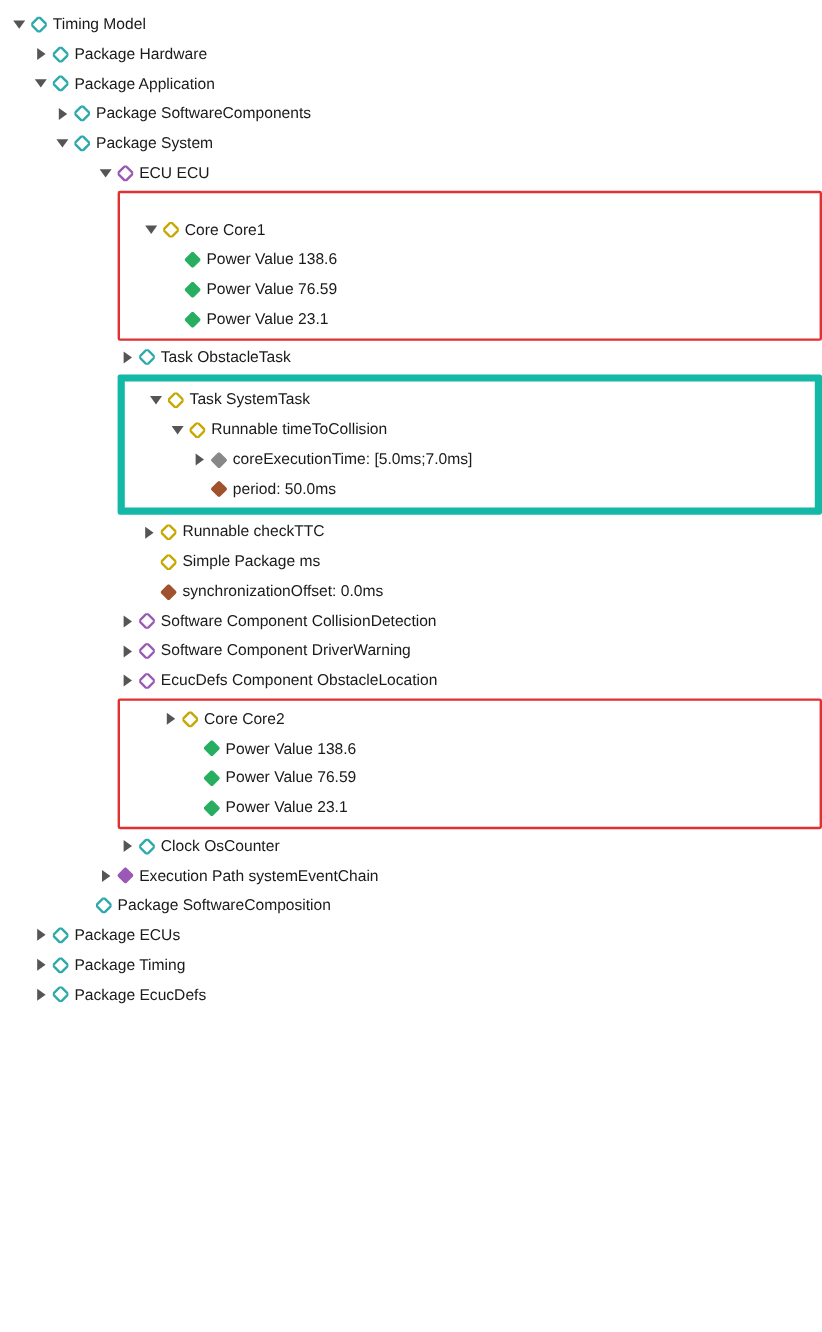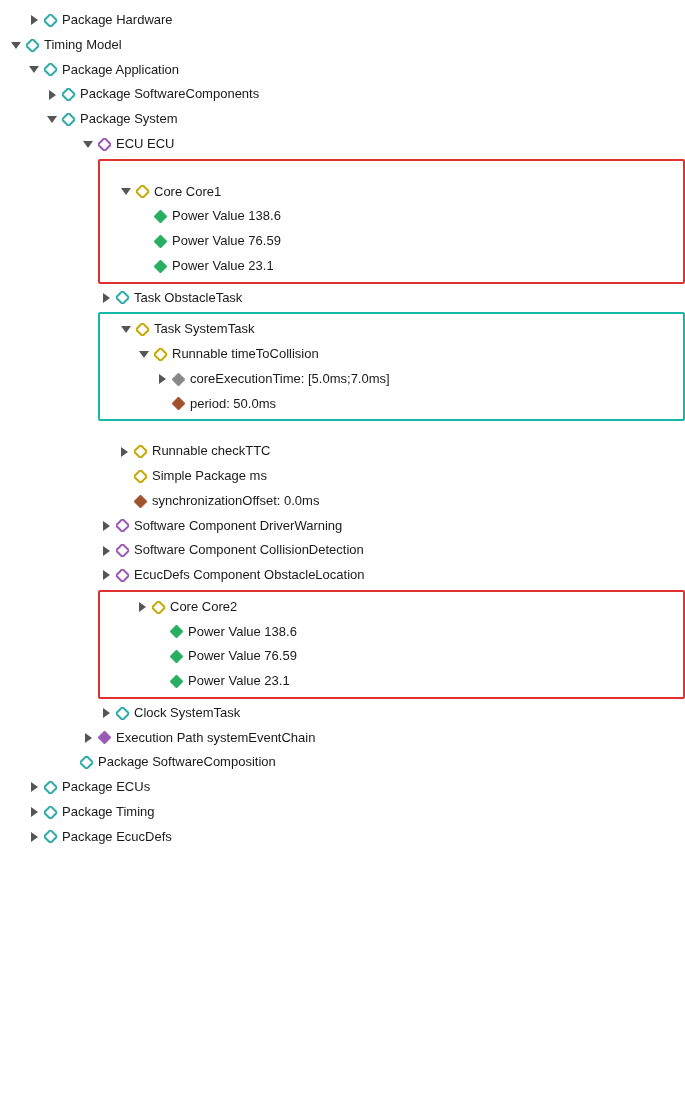--- a/index.html
+++ b/index.html
@@ -65,96 +65,96 @@
       width: 7px;
       height: 7px;
     }
   </style>
 </head>
 <body>
 
 <div class="tree">
 
   <div class="tree-item">
+    <span class="arrow">
+      <span class="arrow-down"></span>
+    </span>
+    <span class="icon">
+      <svg width="13" height="13" viewBox="0 0 13 13">
+          <polygon points="6.5,0 13,6.5 6.5,13 0,6.5" fill="none" stroke="#2eaaaa" stroke-width="2"></polygon>
+        </svg>
+    </span>
+    <span class="label">Timing Model</span>
+  </div>
+
+  <div class="tree-item">
     <span class="indent"></span>
     <span class="arrow">
       <span class="arrow-right"></span>
     </span>
     <span class="icon">
       <svg width="13" height="13" viewBox="0 0 13 13">
           <polygon points="6.5,0 13,6.5 6.5,13 0,6.5" fill="none" stroke="#2eaaaa" stroke-width="2"></polygon>
         </svg>
     </span>
     <span class="label">Package Hardware</span>
   </div>
 
   <div class="tree-item">
+    <span class="indent"></span>
     <span class="arrow">
       <span class="arrow-down"></span>
     </span>
     <span class="icon">
       <svg width="13" height="13" viewBox="0 0 13 13">
           <polygon points="6.5,0 13,6.5 6.5,13 0,6.5" fill="none" stroke="#2eaaaa" stroke-width="2"></polygon>
         </svg>
     </span>
-    <span class="label">Timing Model</span>
-  </div>
-
-  <div class="tree-item">
+    <span class="label">Package Application</span>
+  </div>
+
+  <div class="tree-item">
+    <span class="indent"></span>
+    <span class="indent"></span>
+    <span class="arrow">
+      <span class="arrow-right"></span>
+    </span>
+    <span class="icon">
+      <svg width="13" height="13" viewBox="0 0 13 13">
+          <polygon points="6.5,0 13,6.5 6.5,13 0,6.5" fill="none" stroke="#2eaaaa" stroke-width="2"></polygon>
+        </svg>
+    </span>
+    <span class="label">Package SoftwareComponents</span>
+  </div>
+
+  <div class="tree-item">
+    <span class="indent"></span>
     <span class="indent"></span>
     <span class="arrow">
       <span class="arrow-down"></span>
     </span>
     <span class="icon">
       <svg width="13" height="13" viewBox="0 0 13 13">
           <polygon points="6.5,0 13,6.5 6.5,13 0,6.5" fill="none" stroke="#2eaaaa" stroke-width="2"></polygon>
         </svg>
     </span>
-    <span class="label">Package Application</span>
-  </div>
-
-  <div class="tree-item">
-    <span class="indent"></span>
-    <span class="indent"></span>
-    <span class="arrow">
-      <span class="arrow-right"></span>
-    </span>
-    <span class="icon">
-      <svg width="13" height="13" viewBox="0 0 13 13">
-          <polygon points="6.5,0 13,6.5 6.5,13 0,6.5" fill="none" stroke="#2eaaaa" stroke-width="2"></polygon>
-        </svg>
-    </span>
-    <span class="label">Package SoftwareComponents</span>
-  </div>
-
-  <div class="tree-item">
+    <span class="label">Package System</span>
+  </div>
+
+
+  <div class="tree-item">
+    <span class="indent"></span>
+    <span class="indent"></span>
     <span class="indent"></span>
     <span class="indent"></span>
     <span class="arrow">
       <span class="arrow-down"></span>
     </span>
     <span class="icon">
       <svg width="13" height="13" viewBox="0 0 13 13">
-          <polygon points="6.5,0 13,6.5 6.5,13 0,6.5" fill="none" stroke="#2eaaaa" stroke-width="2"></polygon>
-        </svg>
-    </span>
-    <span class="label">Package System</span>
-  </div>
-
-
-  <div class="tree-item">
-    <span class="indent"></span>
-    <span class="indent"></span>
-    <span class="indent"></span>
-    <span class="indent"></span>
-    <span class="arrow">
-      <span class="arrow-down"></span>
-    </span>
-    <span class="icon">
-      <svg width="13" height="13" viewBox="0 0 13 13">
           <polygon points="6.5,0 13,6.5 6.5,13 0,6.5" fill="none" stroke="#9b59b6" stroke-width="2"></polygon>
         </svg>
     </span>
     <span class="label">ECU ECU</span>
   </div>
 
   <div style="border: 2px solid #e03030; border-radius:2px; margin: 2px 0 2px 90px; padding: 19px 6px 3px 0;">
 
     <div class="tree-item">
       <span class="indent"></span>
@@ -222,21 +222,21 @@
       <span class="arrow-right"></span>
     </span>
     <span class="icon">
       <svg width="13" height="13" viewBox="0 0 13 13">
           <polygon points="6.5,0 13,6.5 6.5,13 0,6.5" fill="none" stroke="#2eaaaa" stroke-width="2"></polygon>
         </svg>
     </span>
     <span class="label">Task ObstacleTask</span>
   </div>
 
-  <div style="border: 2px solid #14b8a6; border-radius:2px; margin: 2px 0 18px 90px; padding: 3px 6px 3px 0;">
+  <div style="border: 6px solid #14b8a6; border-radius:2px; margin: 2px 0 2px 90px; padding: 3px 6px 3px 0;">
 
     <div class="tree-item">
       <span class="indent"></span>
       <span class="arrow">
         <span class="arrow-down"></span>
       </span>
       <span class="icon">
         <svg width="13" height="13" viewBox="0 0 13 13">
             <polygon points="6.5,0 13,6.5 6.5,13 0,6.5" fill="none" stroke="#c8a800" stroke-width="2"></polygon>
           </svg>
@@ -350,54 +350,54 @@
     <span class="indent"></span>
     <span class="indent"></span>
     <span class="arrow">
       <span class="arrow-right"></span>
     </span>
     <span class="icon">
       <svg width="13" height="13" viewBox="0 0 13 13">
           <polygon points="6.5,0 13,6.5 6.5,13 0,6.5" fill="none" stroke="#9b59b6" stroke-width="2"></polygon>
         </svg>
     </span>
+    <span class="label">Software Component CollisionDetection</span>
+  </div>
+
+  <div class="tree-item">
+    <span class="indent"></span>
+    <span class="indent"></span>
+    <span class="indent"></span>
+    <span class="indent"></span>
+    <span class="indent"></span>
+    <span class="arrow">
+      <span class="arrow-right"></span>
+    </span>
+    <span class="icon">
+      <svg width="13" height="13" viewBox="0 0 13 13">
+          <polygon points="6.5,0 13,6.5 6.5,13 0,6.5" fill="none" stroke="#9b59b6" stroke-width="2"></polygon>
+        </svg>
+    </span>
     <span class="label">Software Component DriverWarning</span>
   </div>
 
   <div class="tree-item">
     <span class="indent"></span>
     <span class="indent"></span>
     <span class="indent"></span>
     <span class="indent"></span>
     <span class="indent"></span>
     <span class="arrow">
       <span class="arrow-right"></span>
     </span>
     <span class="icon">
       <svg width="13" height="13" viewBox="0 0 13 13">
           <polygon points="6.5,0 13,6.5 6.5,13 0,6.5" fill="none" stroke="#9b59b6" stroke-width="2"></polygon>
         </svg>
     </span>
-    <span class="label">Software Component CollisionDetection</span>
-  </div>
-
-  <div class="tree-item">
-    <span class="indent"></span>
-    <span class="indent"></span>
-    <span class="indent"></span>
-    <span class="indent"></span>
-    <span class="indent"></span>
-    <span class="arrow">
-      <span class="arrow-right"></span>
-    </span>
-    <span class="icon">
-      <svg width="13" height="13" viewBox="0 0 13 13">
-          <polygon points="6.5,0 13,6.5 6.5,13 0,6.5" fill="none" stroke="#9b59b6" stroke-width="2"></polygon>
-        </svg>
-    </span>
     <span class="label">EcucDefs Component ObstacleLocation</span>
   </div>
 
   <div style="border: 2px solid #e03030; border-radius:2px; margin: 2px 0 2px 90px; padding: 3px 6px 3px 16px;">
 
     <div class="tree-item">
       <span class="indent"></span>
       <span class="arrow">
         <span class="arrow-right"></span>
       </span>
@@ -459,21 +459,21 @@
     <span class="indent"></span>
     <span class="indent"></span>
     <span class="arrow">
       <span class="arrow-right"></span>
     </span>
     <span class="icon">
       <svg width="13" height="13" viewBox="0 0 13 13">
           <polygon points="6.5,0 13,6.5 6.5,13 0,6.5" fill="none" stroke="#2eaaaa" stroke-width="2"></polygon>
         </svg>
     </span>
-    <span class="label">Clock SystemTask</span>
+    <span class="label">Clock OsCounter</span>
   </div>
 
   <div class="tree-item">
     <span class="indent"></span>
     <span class="indent"></span>
     <span class="indent"></span>
     <span class="indent"></span>
     <span class="arrow">
       <span class="arrow-right"></span>
     </span>

